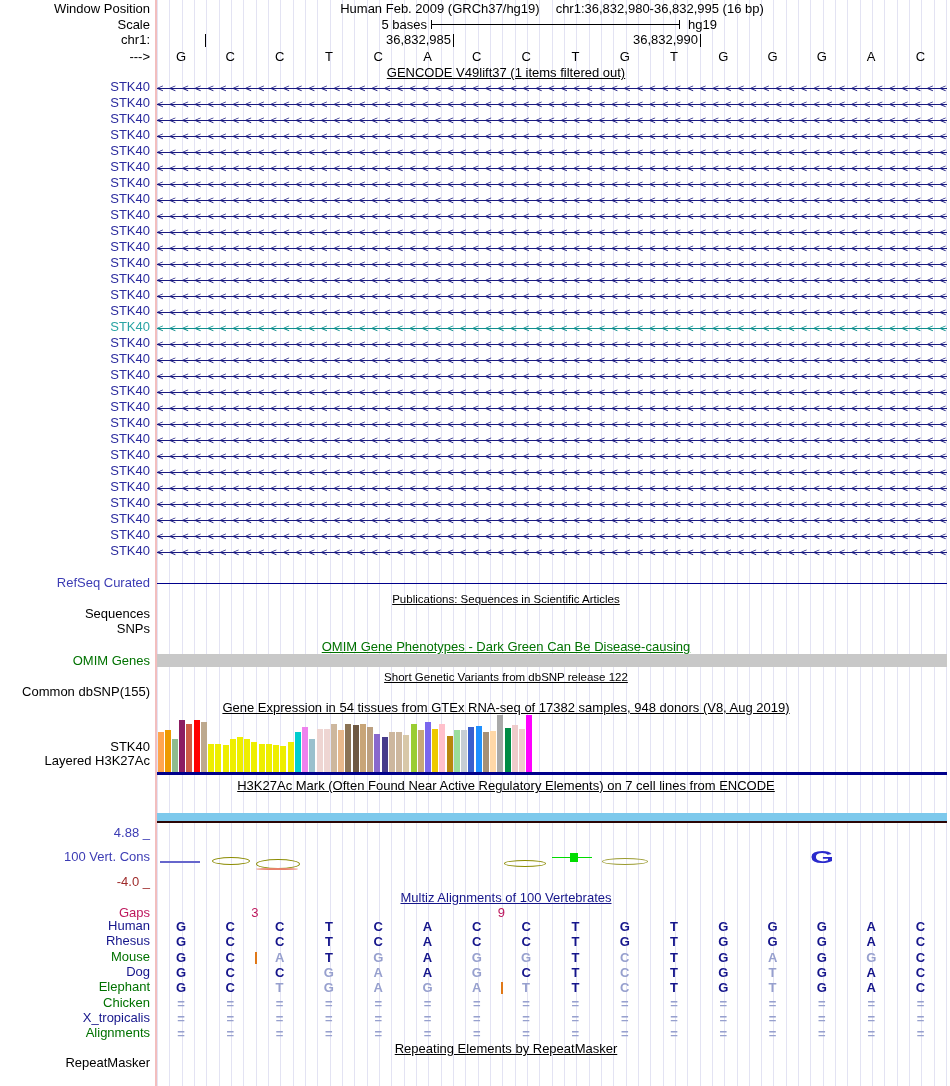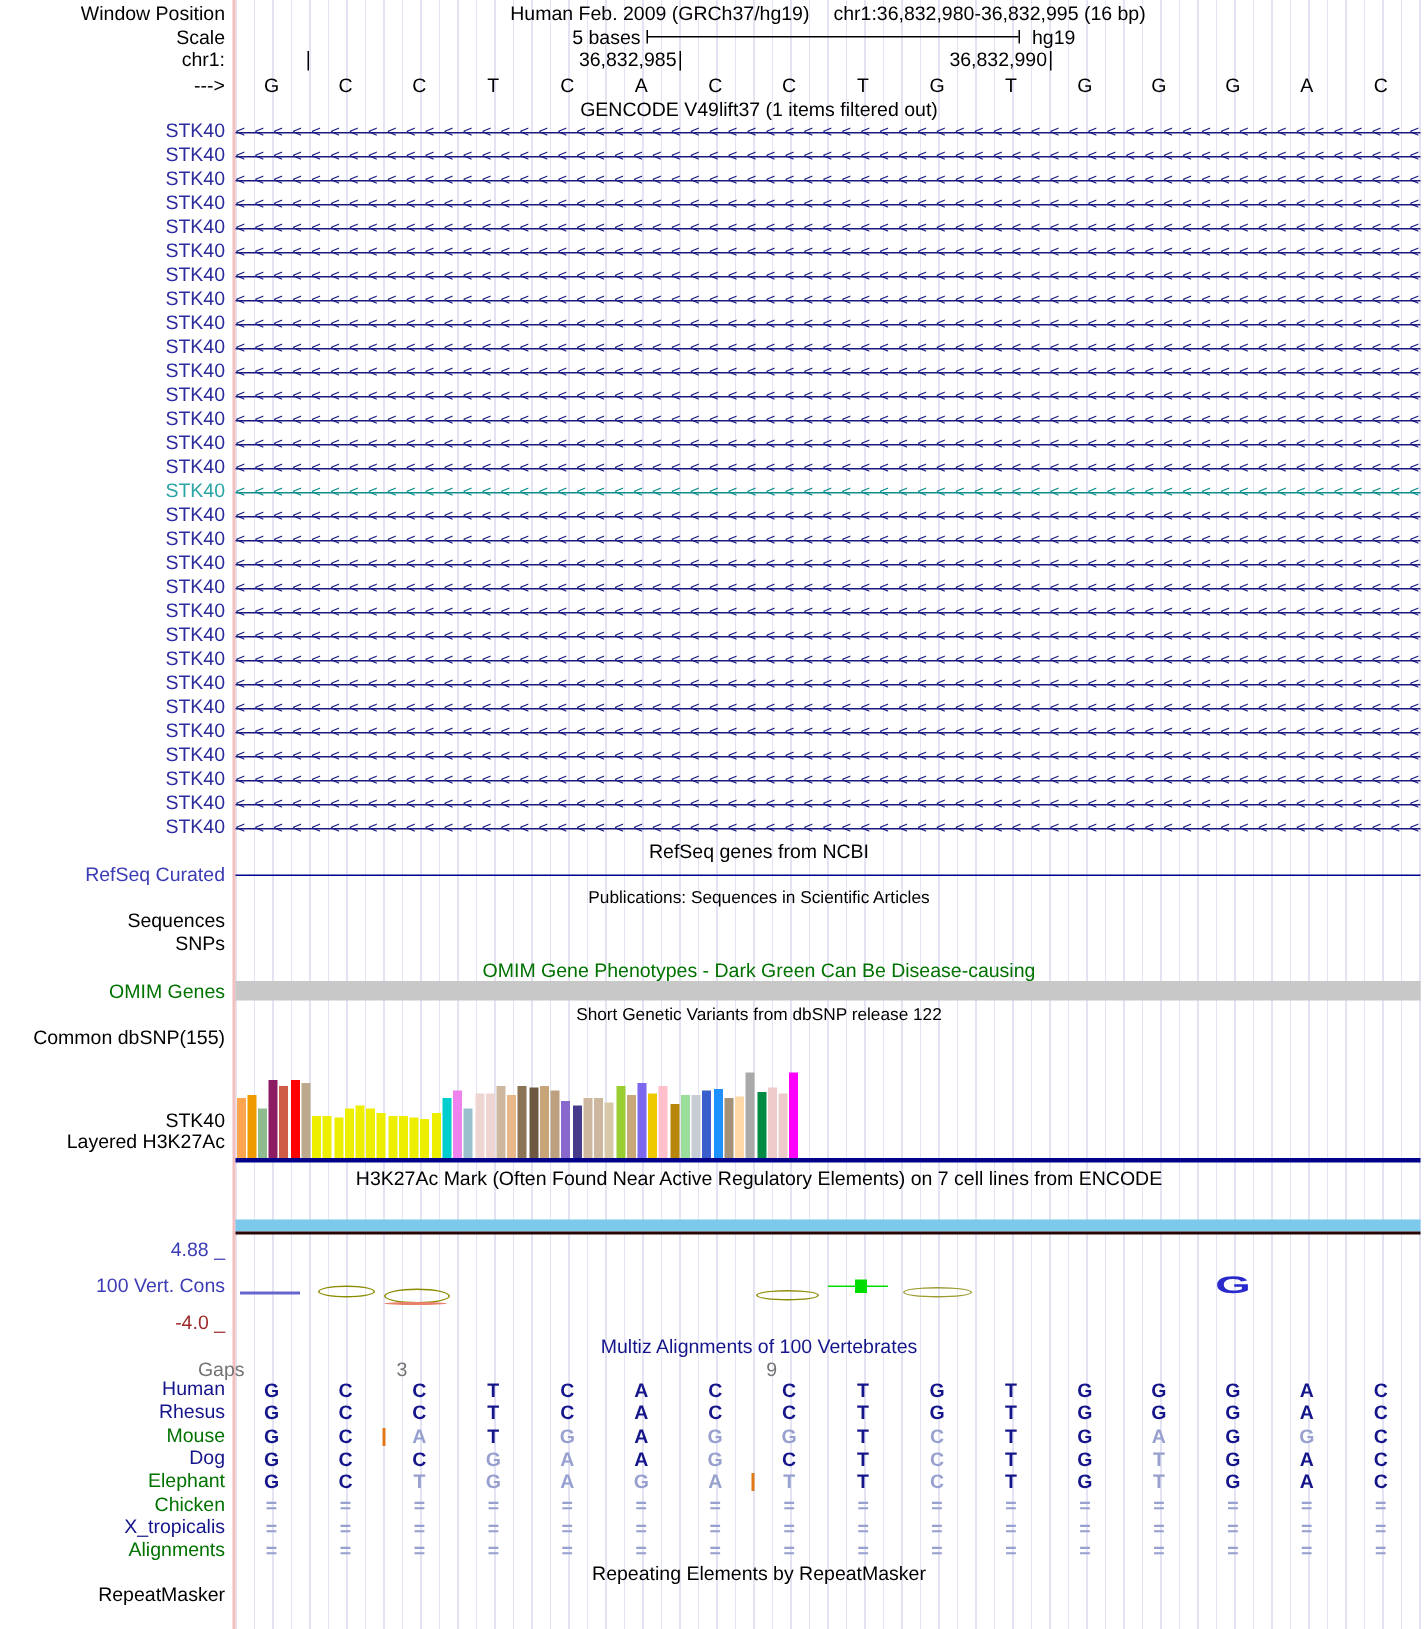--- a/index.html
+++ b/index.html
@@ -2,40 +2,40 @@
 <html><head>
 <meta charset="utf-8">
 <style>
   html,body{margin:0;padding:0;background:#fff;}
   #stage{position:relative;width:950px;height:1086px;background:#fff;overflow:hidden;
          font-family:"Liberation Sans","DejaVu Sans",sans-serif;font-size:13px;color:#000;}
   .grid{position:absolute;left:157px;top:0;width:793px;height:1086px;
         background:repeating-linear-gradient(to right,#e3e3f3 0px,#e3e3f3 1px,transparent 1px,transparent 12.33px);}
   .pinkline{position:absolute;left:155px;top:0;width:2px;height:1086px;background:#f2bebe;}
   .lbl{position:absolute;left:0;width:150px;text-align:right;font-size:13px;line-height:14px;white-space:nowrap;}
-  .ct{position:absolute;left:157px;width:698px;text-align:center;font-size:13px;line-height:14px;white-space:nowrap;}
+  .ct{position:absolute;left:157px;width:698px;text-align:center;font-size:13px;line-height:14px;white-space:nowrap;text-decoration:underline;}
   .sm{font-size:11.5px;}
   .hdrc{position:absolute;left:157px;width:790px;top:2px;display:flex;justify-content:center;gap:16px;line-height:14px;}
   .tick{position:absolute;width:1px;height:13px;background:#000;}
   .rnum{position:absolute;font-size:13px;line-height:14px;white-space:nowrap;}
   .base{position:absolute;transform:translateX(-50%);font-size:13px;line-height:14px;}
   .arrows{position:absolute;left:157px;width:790px;height:14px;font-size:11px;line-height:14px;
           letter-spacing:6.2px;overflow:hidden;white-space:nowrap;
           background:linear-gradient(currentColor,currentColor) 0 50%/100% 1px no-repeat;}
   .hline{position:absolute;left:157px;width:790px;}
   .gbar{position:absolute;width:6px;}
   .mrow{position:absolute;left:157px;width:790px;height:15px;}
   .mcell{position:absolute;transform:translateX(-50%);font-weight:bold;font-size:13px;line-height:15px;}
   .ins{position:absolute;width:2px;height:12px;background:#e07818;}
   .gapnum{position:absolute;transform:translateX(-50%);font-size:13px;line-height:14px;}
   .glyph{position:absolute;}
   .scaleline{position:absolute;border-left:1px solid #000;border-right:1px solid #000;
              background:linear-gradient(#000,#000) 0 50%/100% 1px no-repeat;}
   .blue{color:#3c3cb4;} .green{color:#007200;} .red{color:#9e2a2a;}
-  .navy{color:#15158b;} .orange{color:#737373;margin-left:13px;}
+  .navy{color:#15158b;} .orange{color:#be185d;}
 </style>
 </head>
 <body>
 
 <div id="stage">
   <div class="grid"></div>
   <div class="pinkline"></div>
 
   <div class="lbl" style="top:2px">Window Position</div>
   <div class="hdrc">
@@ -50,35 +50,35 @@
 
   <div class="lbl" style="top:33px">chr1:</div>
   <div id="ruler"></div>
 
   <div class="lbl" style="top:50px">---&gt;</div>
   <div id="seqrow"></div>
 
   <div class="ct" style="top:66px">GENCODE V49lift37 (1 items filtered out)</div>
   <div id="gencode"></div>
 
-  <div class="ct" style="top:561px">RefSeq genes from NCBI</div>
   <div class="lbl blue" style="top:576px">RefSeq Curated</div>
   <div class="hline" style="top:583px;height:1px;background:#00008b"></div>
 
   <div class="ct sm" style="top:592px">Publications: Sequences in Scientific Articles</div>
   <div class="lbl" style="top:607px">Sequences</div>
   <div class="lbl" style="top:622px">SNPs</div>
 
   <div class="ct green" style="top:640px">OMIM Gene Phenotypes - Dark Green Can Be Disease-causing</div>
   <div class="lbl green" style="top:654px">OMIM Genes</div>
   <div class="hline" style="top:654px;height:13px;background:#c8c8c8"></div>
 
   <div class="ct sm" style="top:670px">Short Genetic Variants from dbSNP release 122</div>
   <div class="lbl" style="top:685px">Common dbSNP(155)</div>
 
+  <div class="ct" style="top:701px">Gene Expression in 54 tissues from GTEx RNA-seq of 17382 samples, 948 donors (V8, Aug 2019)</div>
   <div class="lbl" style="top:740px">STK40</div>
   <div id="gtex"></div>
   <div class="hline" style="top:772px;height:3px;background:#00008b"></div>
 
   <div class="ct" style="top:779px">H3K27Ac Mark (Often Found Near Active Regulatory Elements) on 7 cell lines from ENCODE</div>
   <div class="lbl" style="top:754px">Layered H3K27Ac</div>
   <div class="hline" style="top:813px;height:8px;background:#7dc9ec"></div>
   <div class="hline" style="top:821px;height:2px;background:#2a0505"></div>
 
   <div class="lbl blue" style="top:826px">4.88 _</div>

